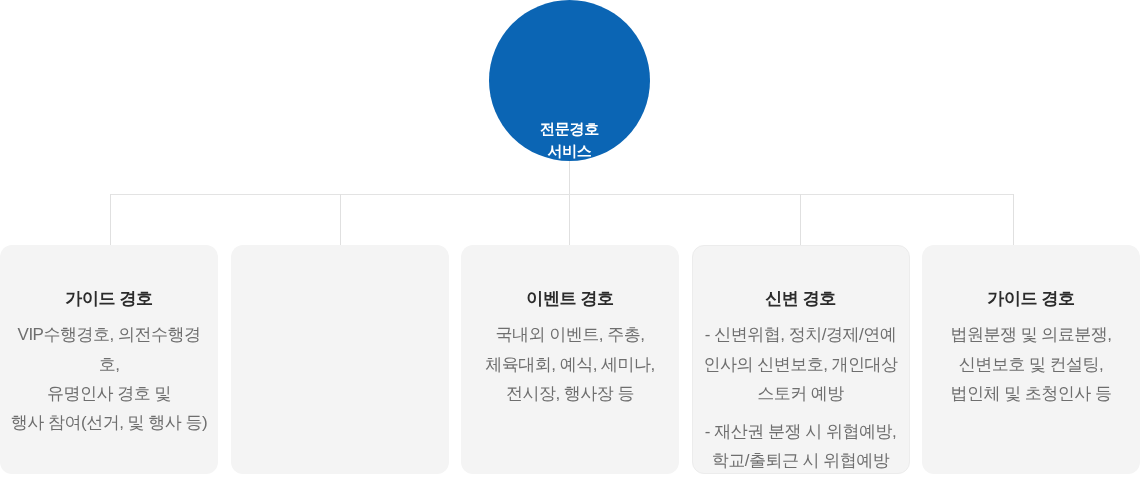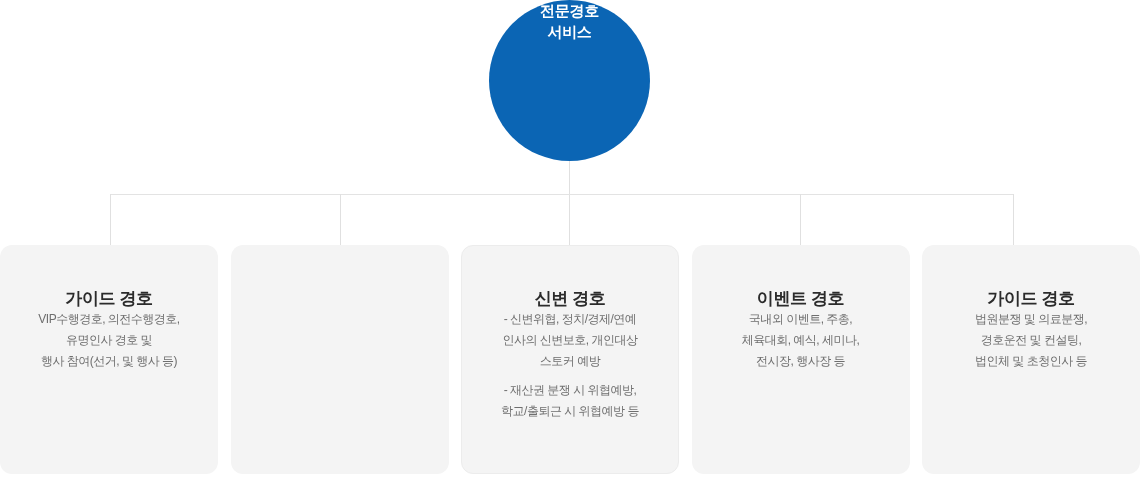--- a/index.html
+++ b/index.html
@@ -21,21 +21,21 @@
   .hub {
     position:absolute;
     left:489px;
     top:0px;
     width:161px;
     height:161px;
     border-radius:50%;
     background:#0b65b4;
     display:flex;
     align-items:center;
-    justify-content:flex-start;
+    justify-content:flex-end;
     flex-direction:column;
     z-index:3;
   }
   .hub-label {
     color:#ffffff;
     font-size:15px;
     font-weight:bold;
     line-height:1.42;
     text-align:center;
     letter-spacing:-0.3px;
@@ -97,23 +97,24 @@
     background:#f4f4f4;
     border:1px solid #ececec;
     padding-top:43px;
   }
   .card-title {
     font-size:17px;
     font-weight:bold;
     color:#2b2b2b;
     letter-spacing:-0.4px;
     line-height:1.2;
+    margin-bottom:11px;
   }
   .card-body {
-    font-size:12px;
+    font-size:17px;
     color:#6e6e6e;
     line-height:1.72;
     letter-spacing:-0.5px;
     white-space:pre-line;
   }
   .card-body + .card-body { margin-top:9px; }
 </style>
 </head>
 <body>
 
@@ -136,37 +137,37 @@
     <div class="card">
       <div class="card-title">가이드 경호</div>
       <div class="card-body">VIP수행경호, 의전수행경호,
 유명인사 경호 및
 행사 참여(선거, 및 행사 등)</div>
     </div>
 
     <div class="card">
     </div>
 
+    <div class="card">
+      <div class="card-title">이벤트 경호</div>
+      <div class="card-body">국내외 이벤트, 주총,
+체육대회, 예식, 세미나,
+전시장, 행사장 등</div>
+    </div>
+
     <div class="card featured">
       <div class="card-title">신변 경호</div>
       <div class="card-body">- 신변위협, 정치/경제/연예
 인사의 신변보호, 개인대상
 스토커 예방</div>
       <div class="card-body">- 재산권 분쟁 시 위협예방,
 학교/출퇴근 시 위협예방 등</div>
     </div>
 
     <div class="card">
-      <div class="card-title">이벤트 경호</div>
-      <div class="card-body">국내외 이벤트, 주총,
-체육대회, 예식, 세미나,
-전시장, 행사장 등</div>
-    </div>
-
-    <div class="card">
       <div class="card-title">가이드 경호</div>
       <div class="card-body">법원분쟁 및 의료분쟁,
-경호운전 및 컨설팅,
+신변보호 및 컨설팅,
 법인체 및 초청인사 등</div>
     </div>
 
   </div>
 </div>
 
 </body></html>

